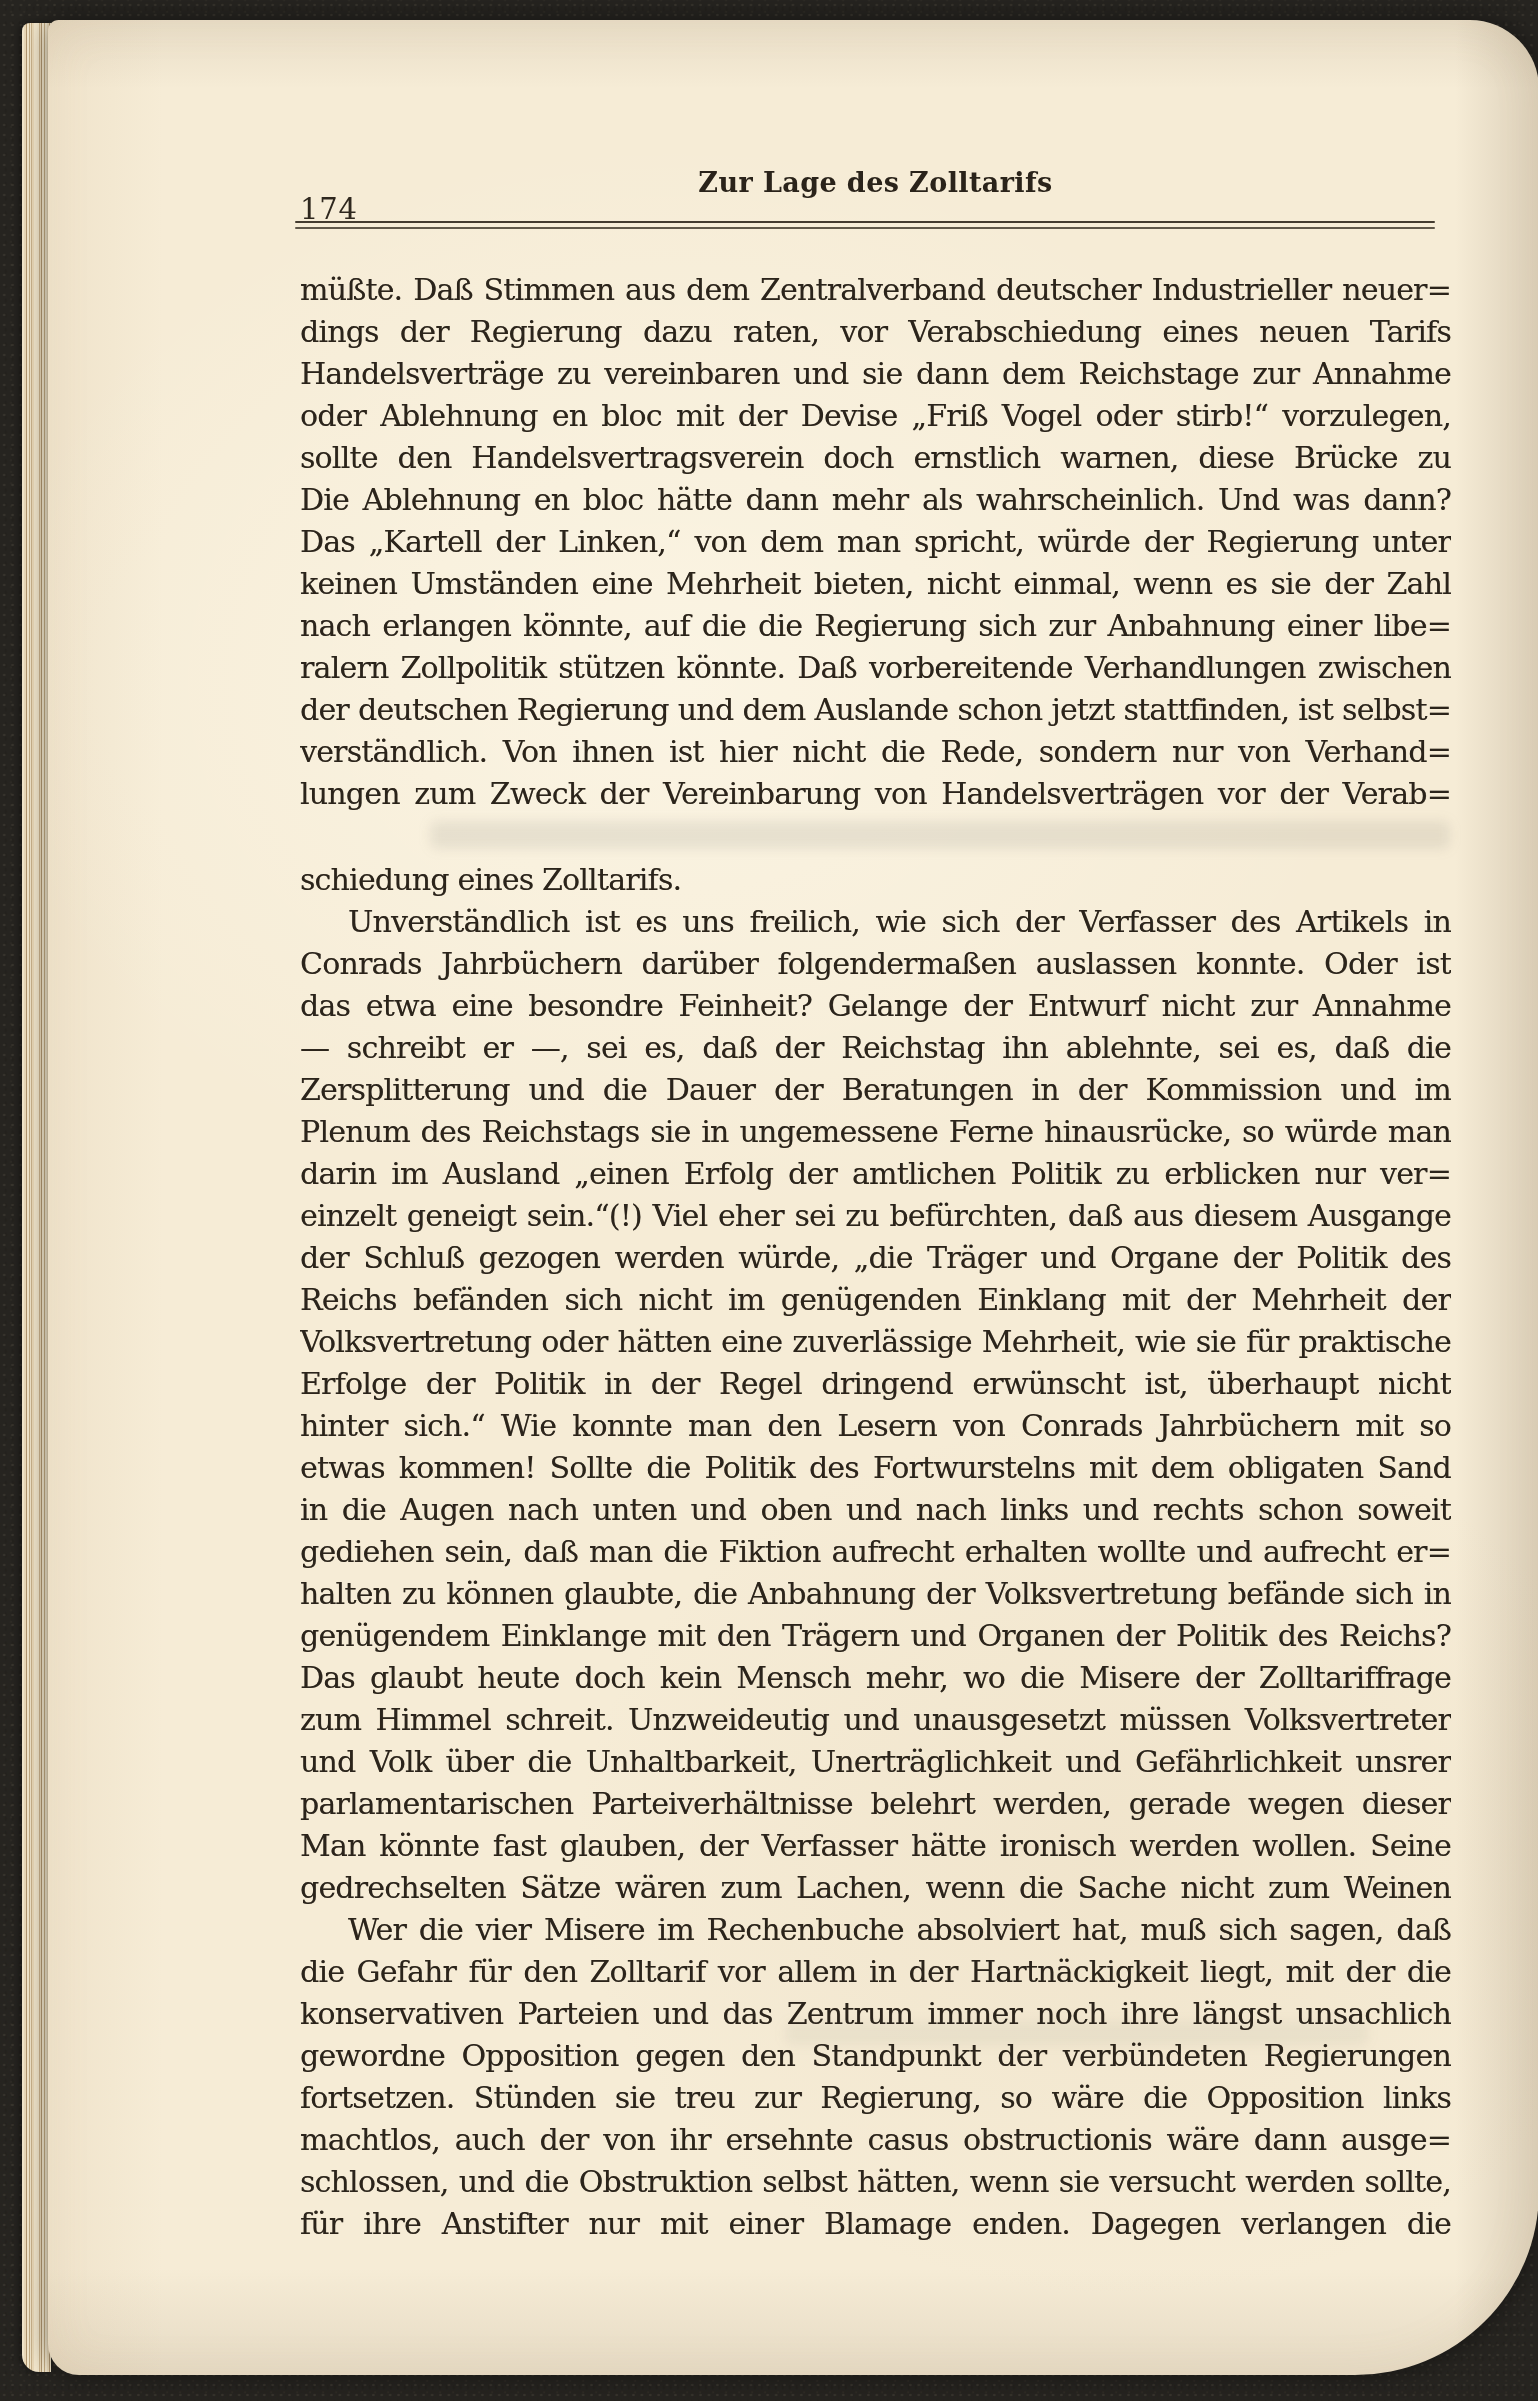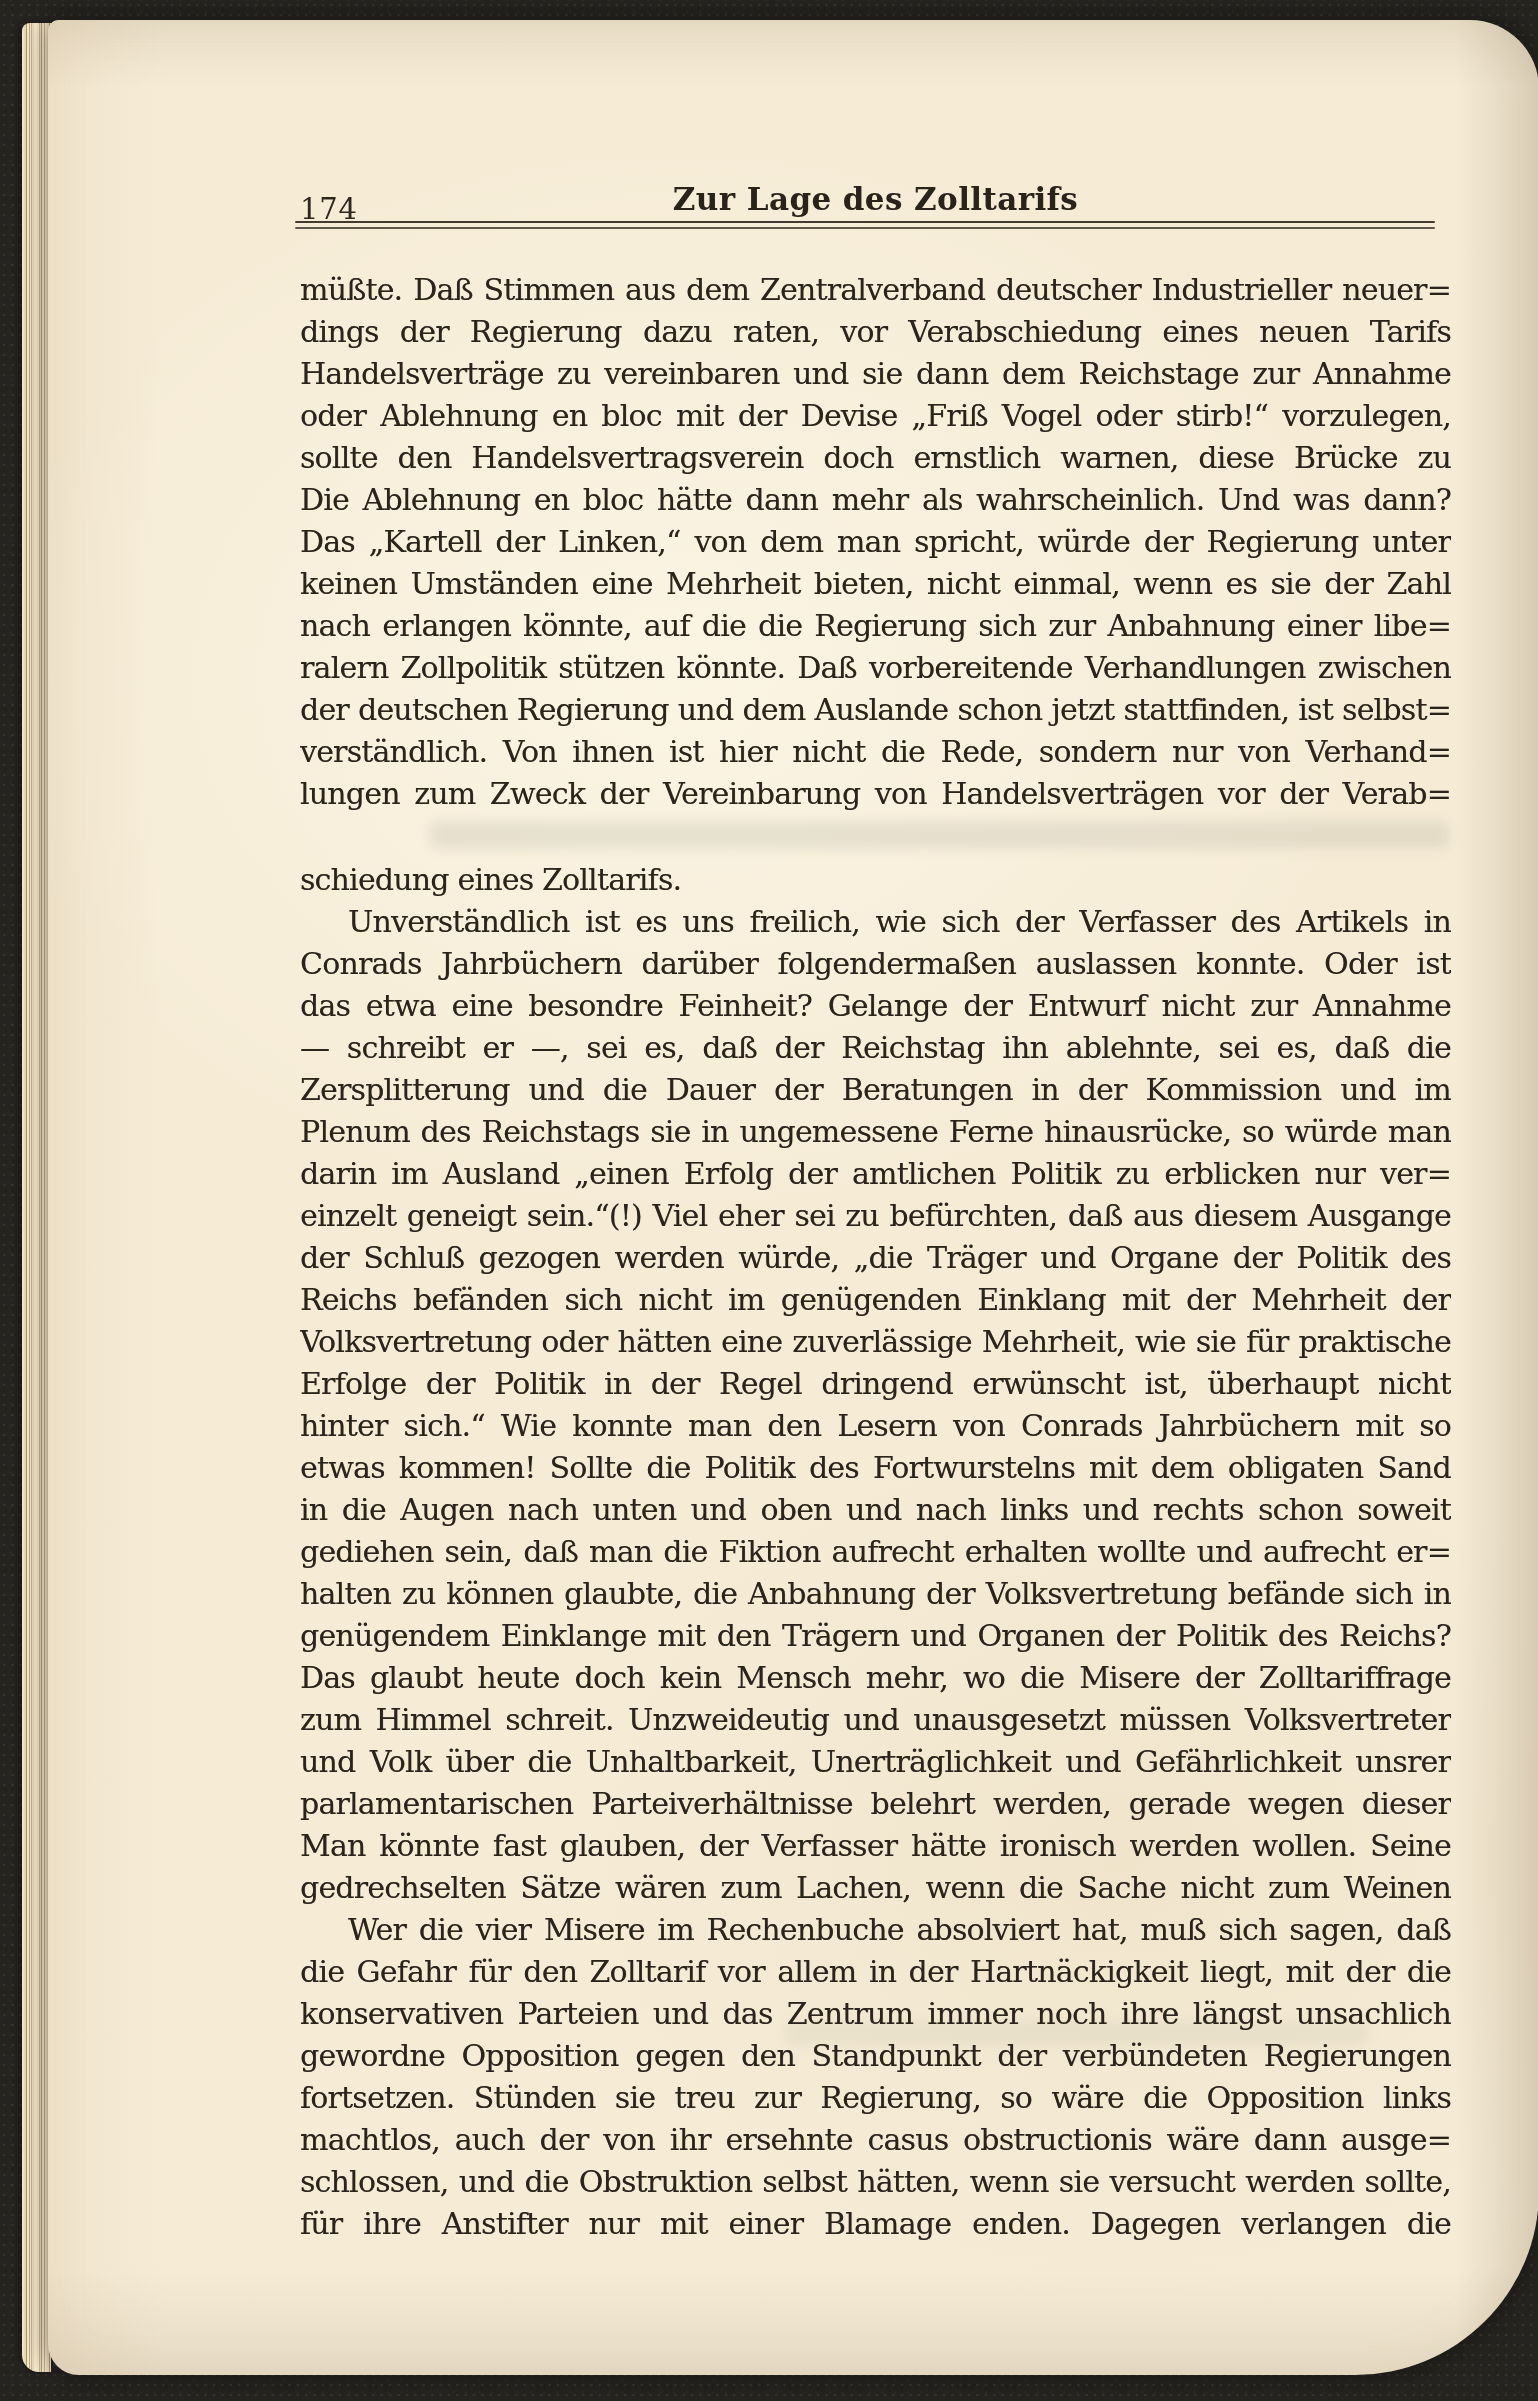--- a/index.html
+++ b/index.html
@@ -52,24 +52,24 @@
   }
   .pagenum {
     position: absolute;
     left: 252px; top: 172px;
     font-size: 29px;
     color: #2e271e;
     letter-spacing: 0.8px;
   }
   .title {
     position: absolute;
-    left: 252px; top: 161px;
+    left: 252px; top: 147px;
     width: 1151px;
     text-align: center;
-    font-size: 31px;
+    font-size: 27px;
     font-weight: bold;
     color: #2a231a;
     letter-spacing: 0.4px;
   }
   .rule { position: absolute; left: 247px; top: 201px; width: 1140px; }
   .rule .r1 { height: 2.3px; background: #332b21; border-radius: 1.5px; opacity: 0.92; }
   .rule .r2 { height: 1.5px; background: #3a3226; margin-top: 3.8px; border-radius: 1.5px; opacity: 0.8; }
   .textblock {
     position: absolute;
     left: 252px; top: 249px;

